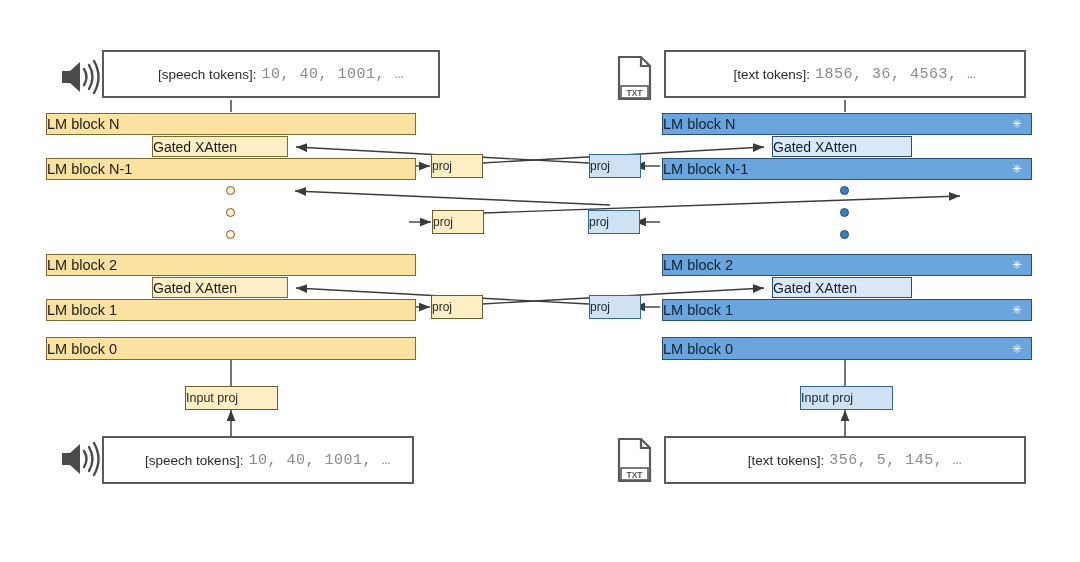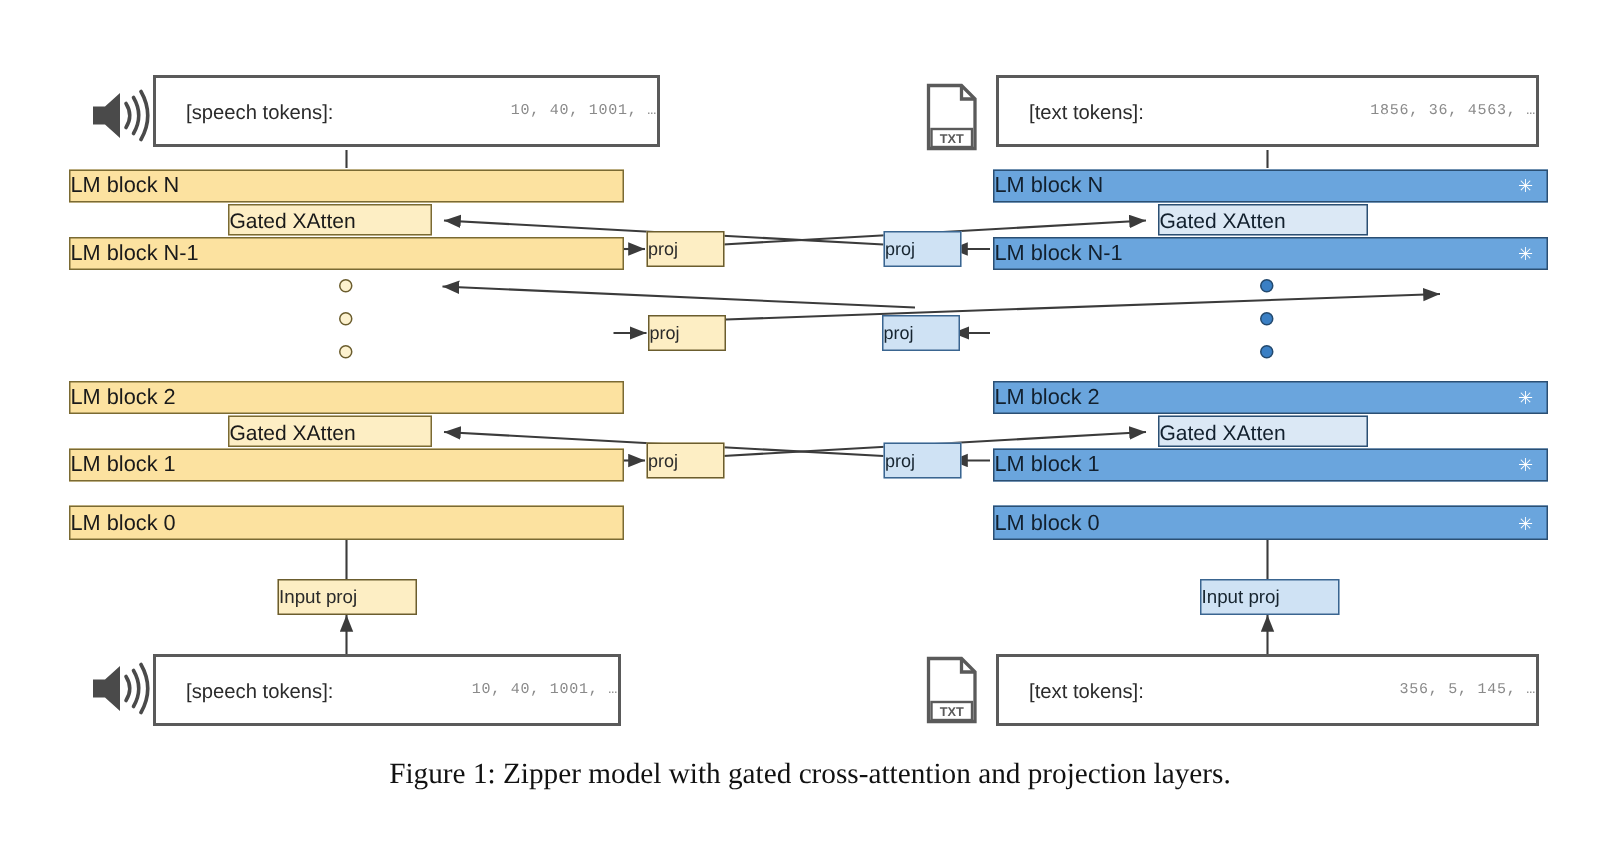--- a/index.html
+++ b/index.html
@@ -10,25 +10,25 @@
     overflow:hidden;
     position:relative;
   }
   #fig{position:absolute;left:0;top:0;width:1080px;height:562px;}
 
   
   .box{position:absolute;box-sizing:border-box;display:flex;align-items:center;}
 
   .tokenbox{
     background:#ffffff;border:2px solid #5a5a5a;
-    justify-content:space-between;padding-left:20px;
+    justify-content:center;padding-left:20px;
     font-size:13px;color:#333;white-space:nowrap;
   }
   .tokenbox .tk-label{font-family:"Liberation Sans",sans-serif;color:#2b2b2b;font-size:13.5px;}
-  .tokenbox .tk-vals{font-family:"Liberation Mono","DejaVu Sans Mono",monospace;color:#8a8a8a;font-size:10px;margin-left:5px;letter-spacing:.5px;}
+  .tokenbox .tk-vals{font-family:"Liberation Mono","DejaVu Sans Mono",monospace;color:#8a8a8a;font-size:15px;margin-left:5px;letter-spacing:.5px;}
 
   .lm-left{
     background:#fce2a0;border:1.5px solid #7a6a33;
     font-size:14.5px;color:#1a1a1a;
   }
   .lm-right{
     background:#6aa5dd;border:1.5px solid #2b4f73;
     font-size:14.5px;color:#12202e;
   }
   .xa-left{
@@ -263,15 +263,14 @@
     <path d="M26,3 L26,12 L35,12" fill="none" stroke="#5a5a5a" stroke-width="2.2"></path>
     <rect x="6" y="32" width="27" height="12" fill="#ffffff" stroke="#5a5a5a" stroke-width="1.6"></rect>
     <text x="19.5" y="41.5" font-family="Liberation Sans, sans-serif" font-size="8.5" font-weight="bold" fill="#5a5a5a" text-anchor="middle">TXT</text>
   </svg>
 
   <div class="box tokenbox" style="left:664px;top:436px;width:362px;height:48px;">
     <span class="tk-label">[text tokens]:</span>
     <span class="tk-vals">356, 5, 145, …</span>
   </div>
 
-  <div class="caption">Figure 1: Zipper model with gated cross-attention and projection layers.</div>
 
 </div>
 
 </body></html>

